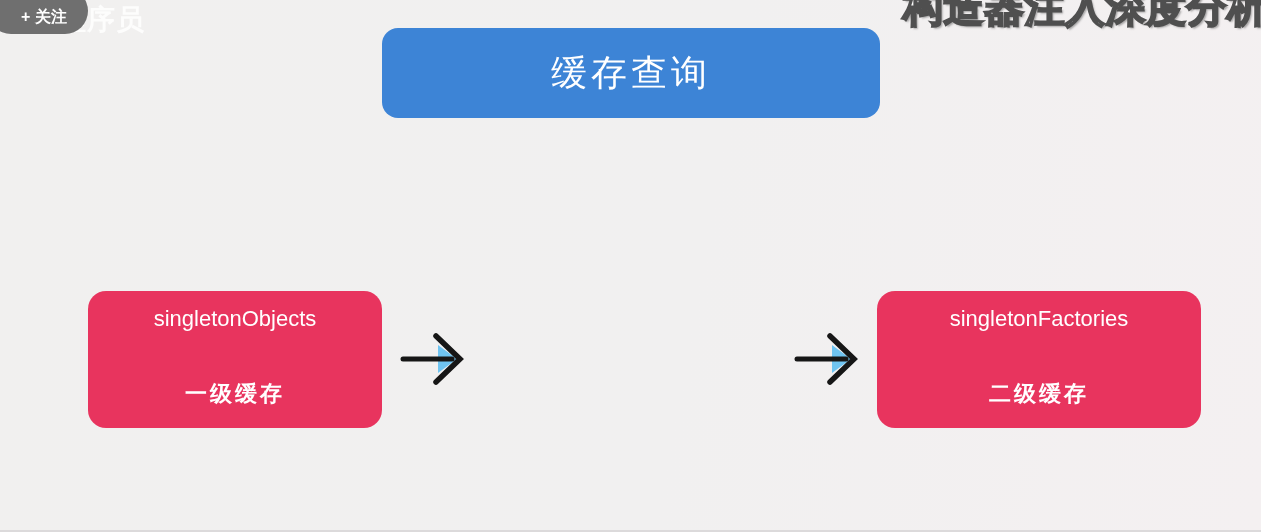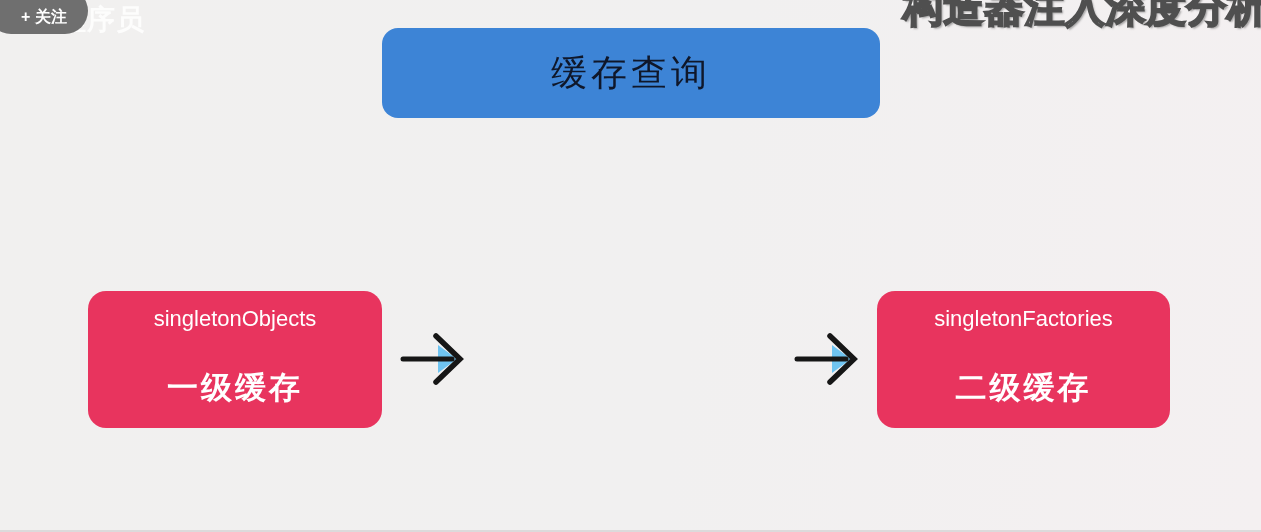--- a/index.html
+++ b/index.html
@@ -35,34 +35,34 @@
     color:#fbfbfb;
     -webkit-text-stroke:2px #4f4f4f;
     text-shadow:2px 2px 2px rgba(70,70,70,0.45);
     letter-spacing:0.5px;z-index:2;
   }
   .title-box{
     position:absolute;left:382px;top:28px;
     width:498px;height:90px;
     background:#3d84d6;border-radius:16px;
     display:flex;align-items:center;justify-content:center;
-    color:#0f172a;font-size:36px;letter-spacing:4px;
+    color:#ffffff;font-size:36px;letter-spacing:4px;
   }
   .cache-card{
     position:absolute;top:291px;height:137px;
     background:#e8345e;border-radius:18px;
     color:#ffffff;box-sizing:border-box;
     display:flex;flex-direction:column;align-items:center;
     justify-content:space-between;padding:15px 6px 19px;text-align:center;
   }
   .cache-card.c1{left:88px;width:294px;}
   .cache-card.c2{left:483px;width:291px;}
-  .cache-card.c3{left:877px;width:293px;}
+  .cache-card.c3{left:877px;width:324px;}
   .cache-field{font-size:22px;font-weight:400;}
-  .cache-label{font-size:31px;font-weight:bold;letter-spacing:3px;}
+  .cache-label{font-size:22px;font-weight:bold;letter-spacing:3px;}
   .flow-arrow{position:absolute;top:331px;width:70px;height:56px;}
   .flow-arrow.a1{left:398px;}
   .flow-arrow.a2{left:792px;}
   .bottom-line{
     position:absolute;left:0;right:0;bottom:0;height:2px;
     background:#dcdadb;
   }
 </style>
 </head>
 <body>

